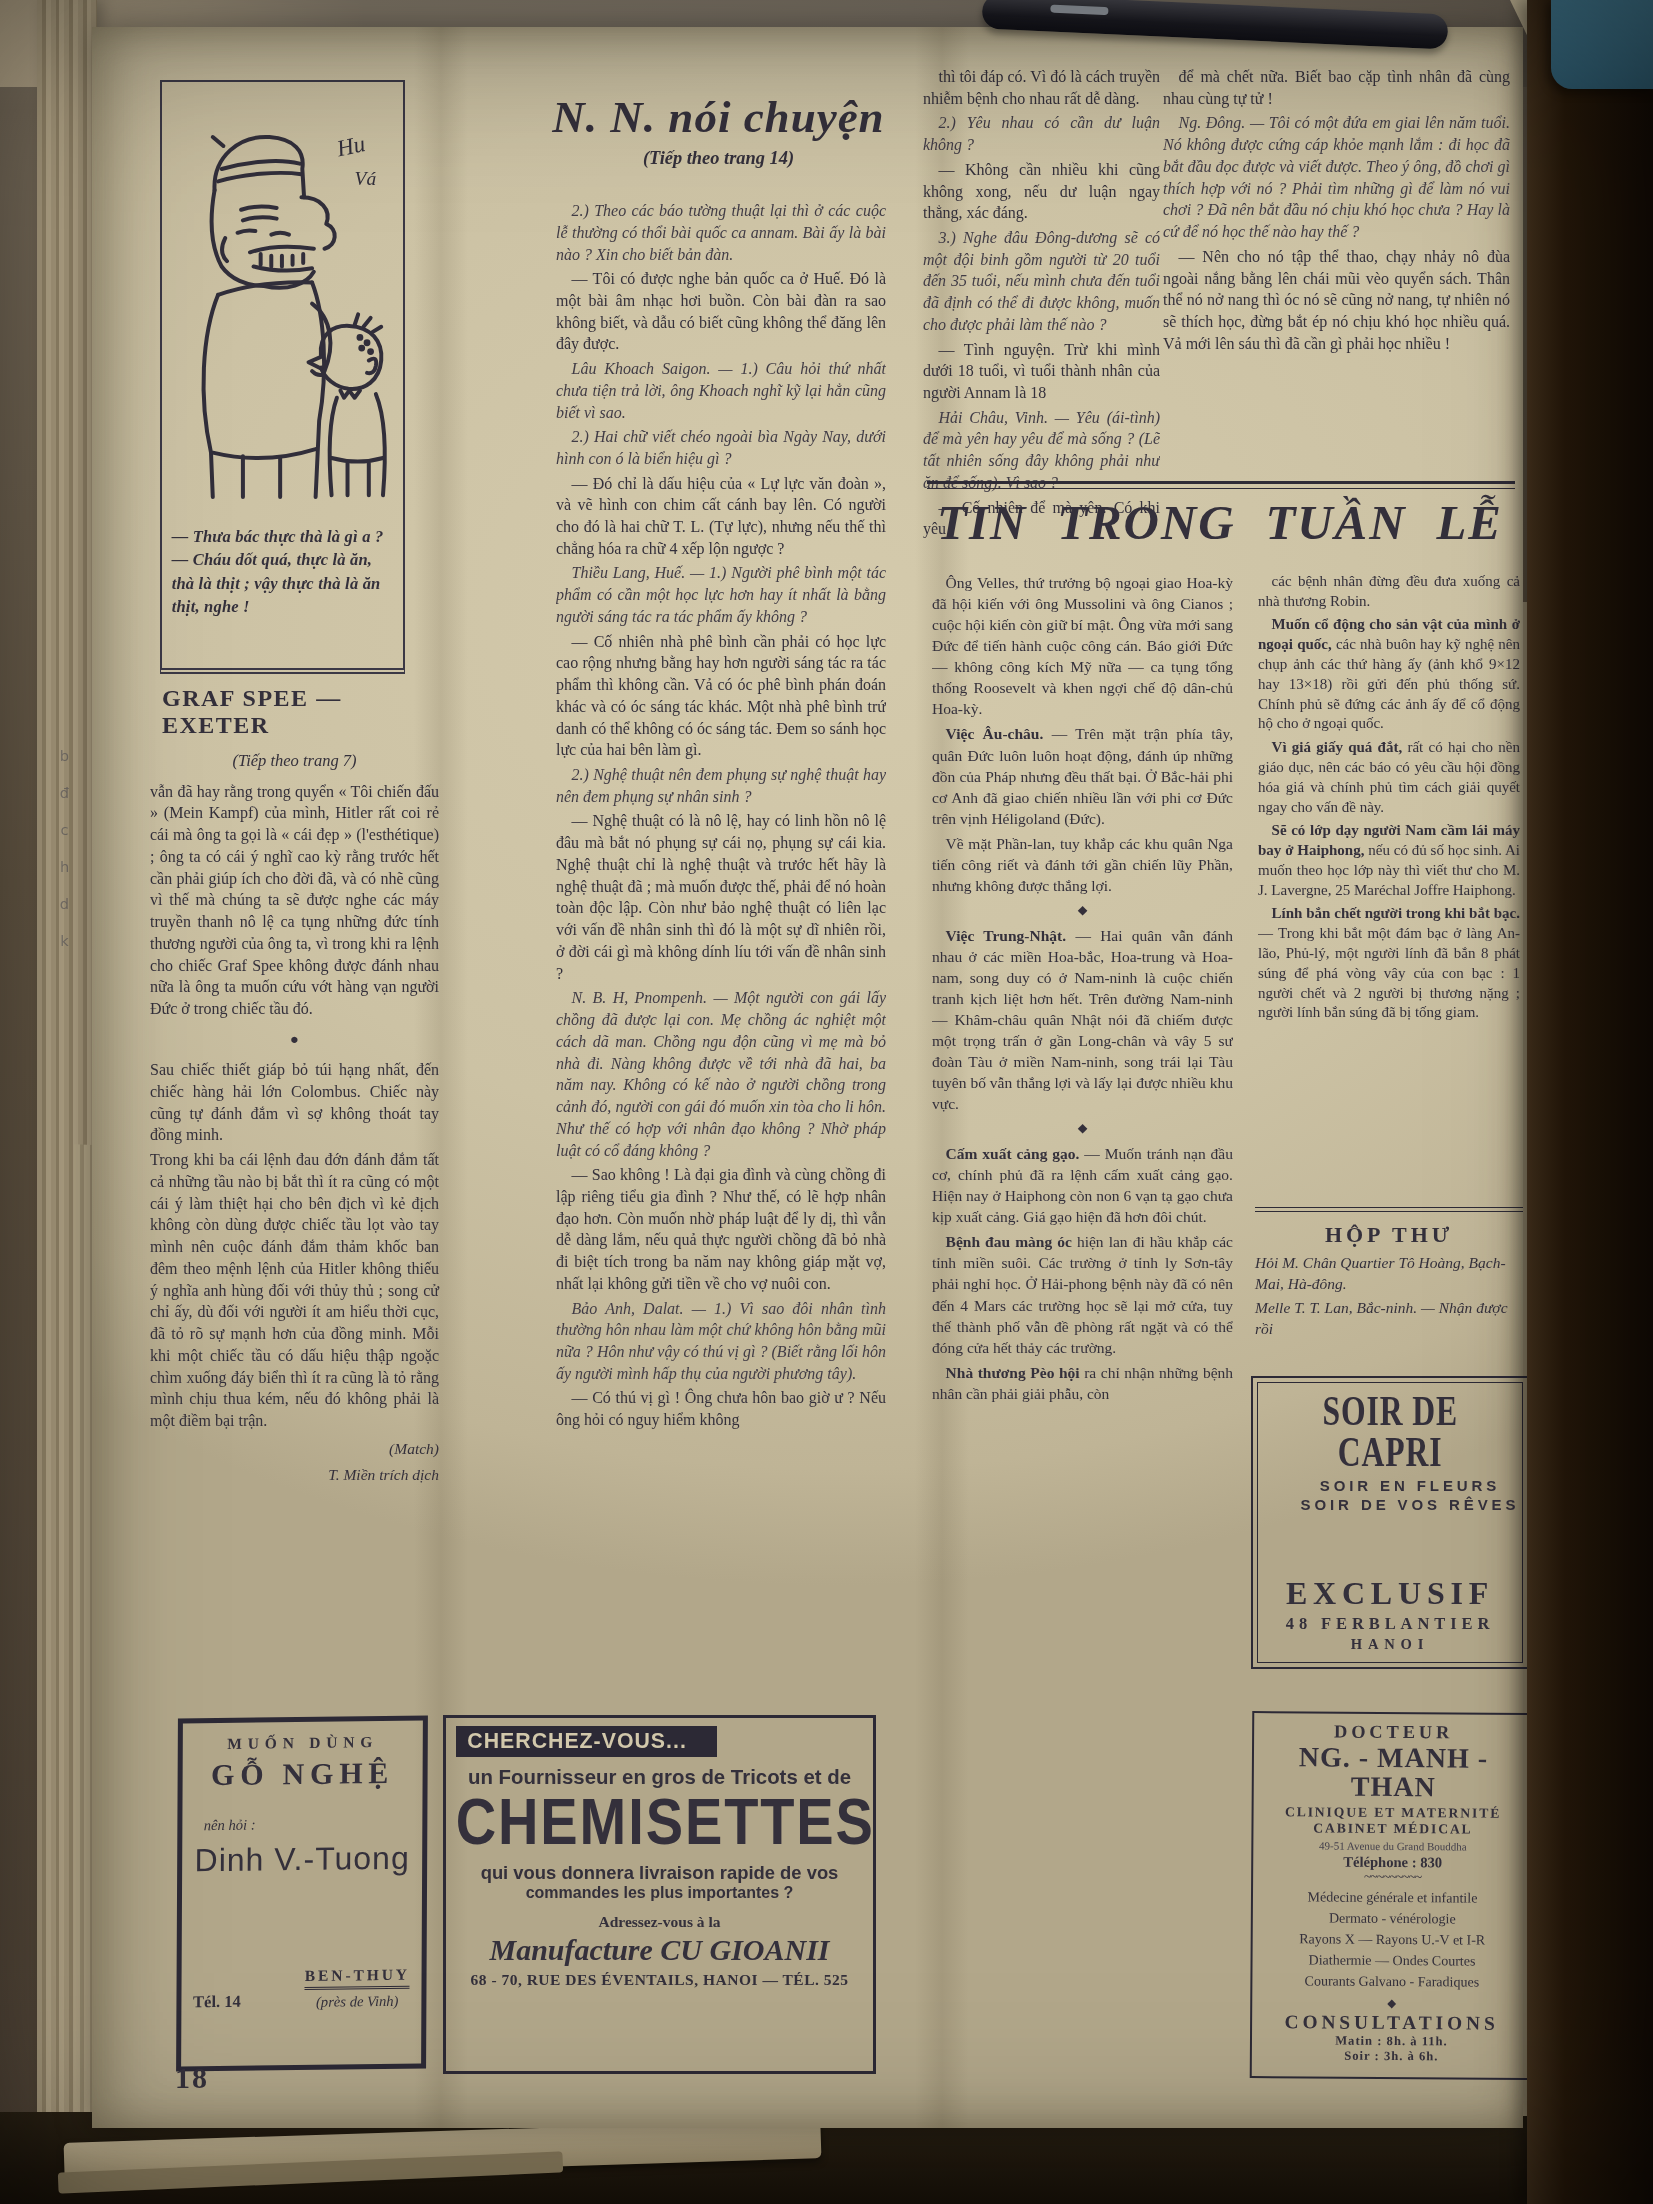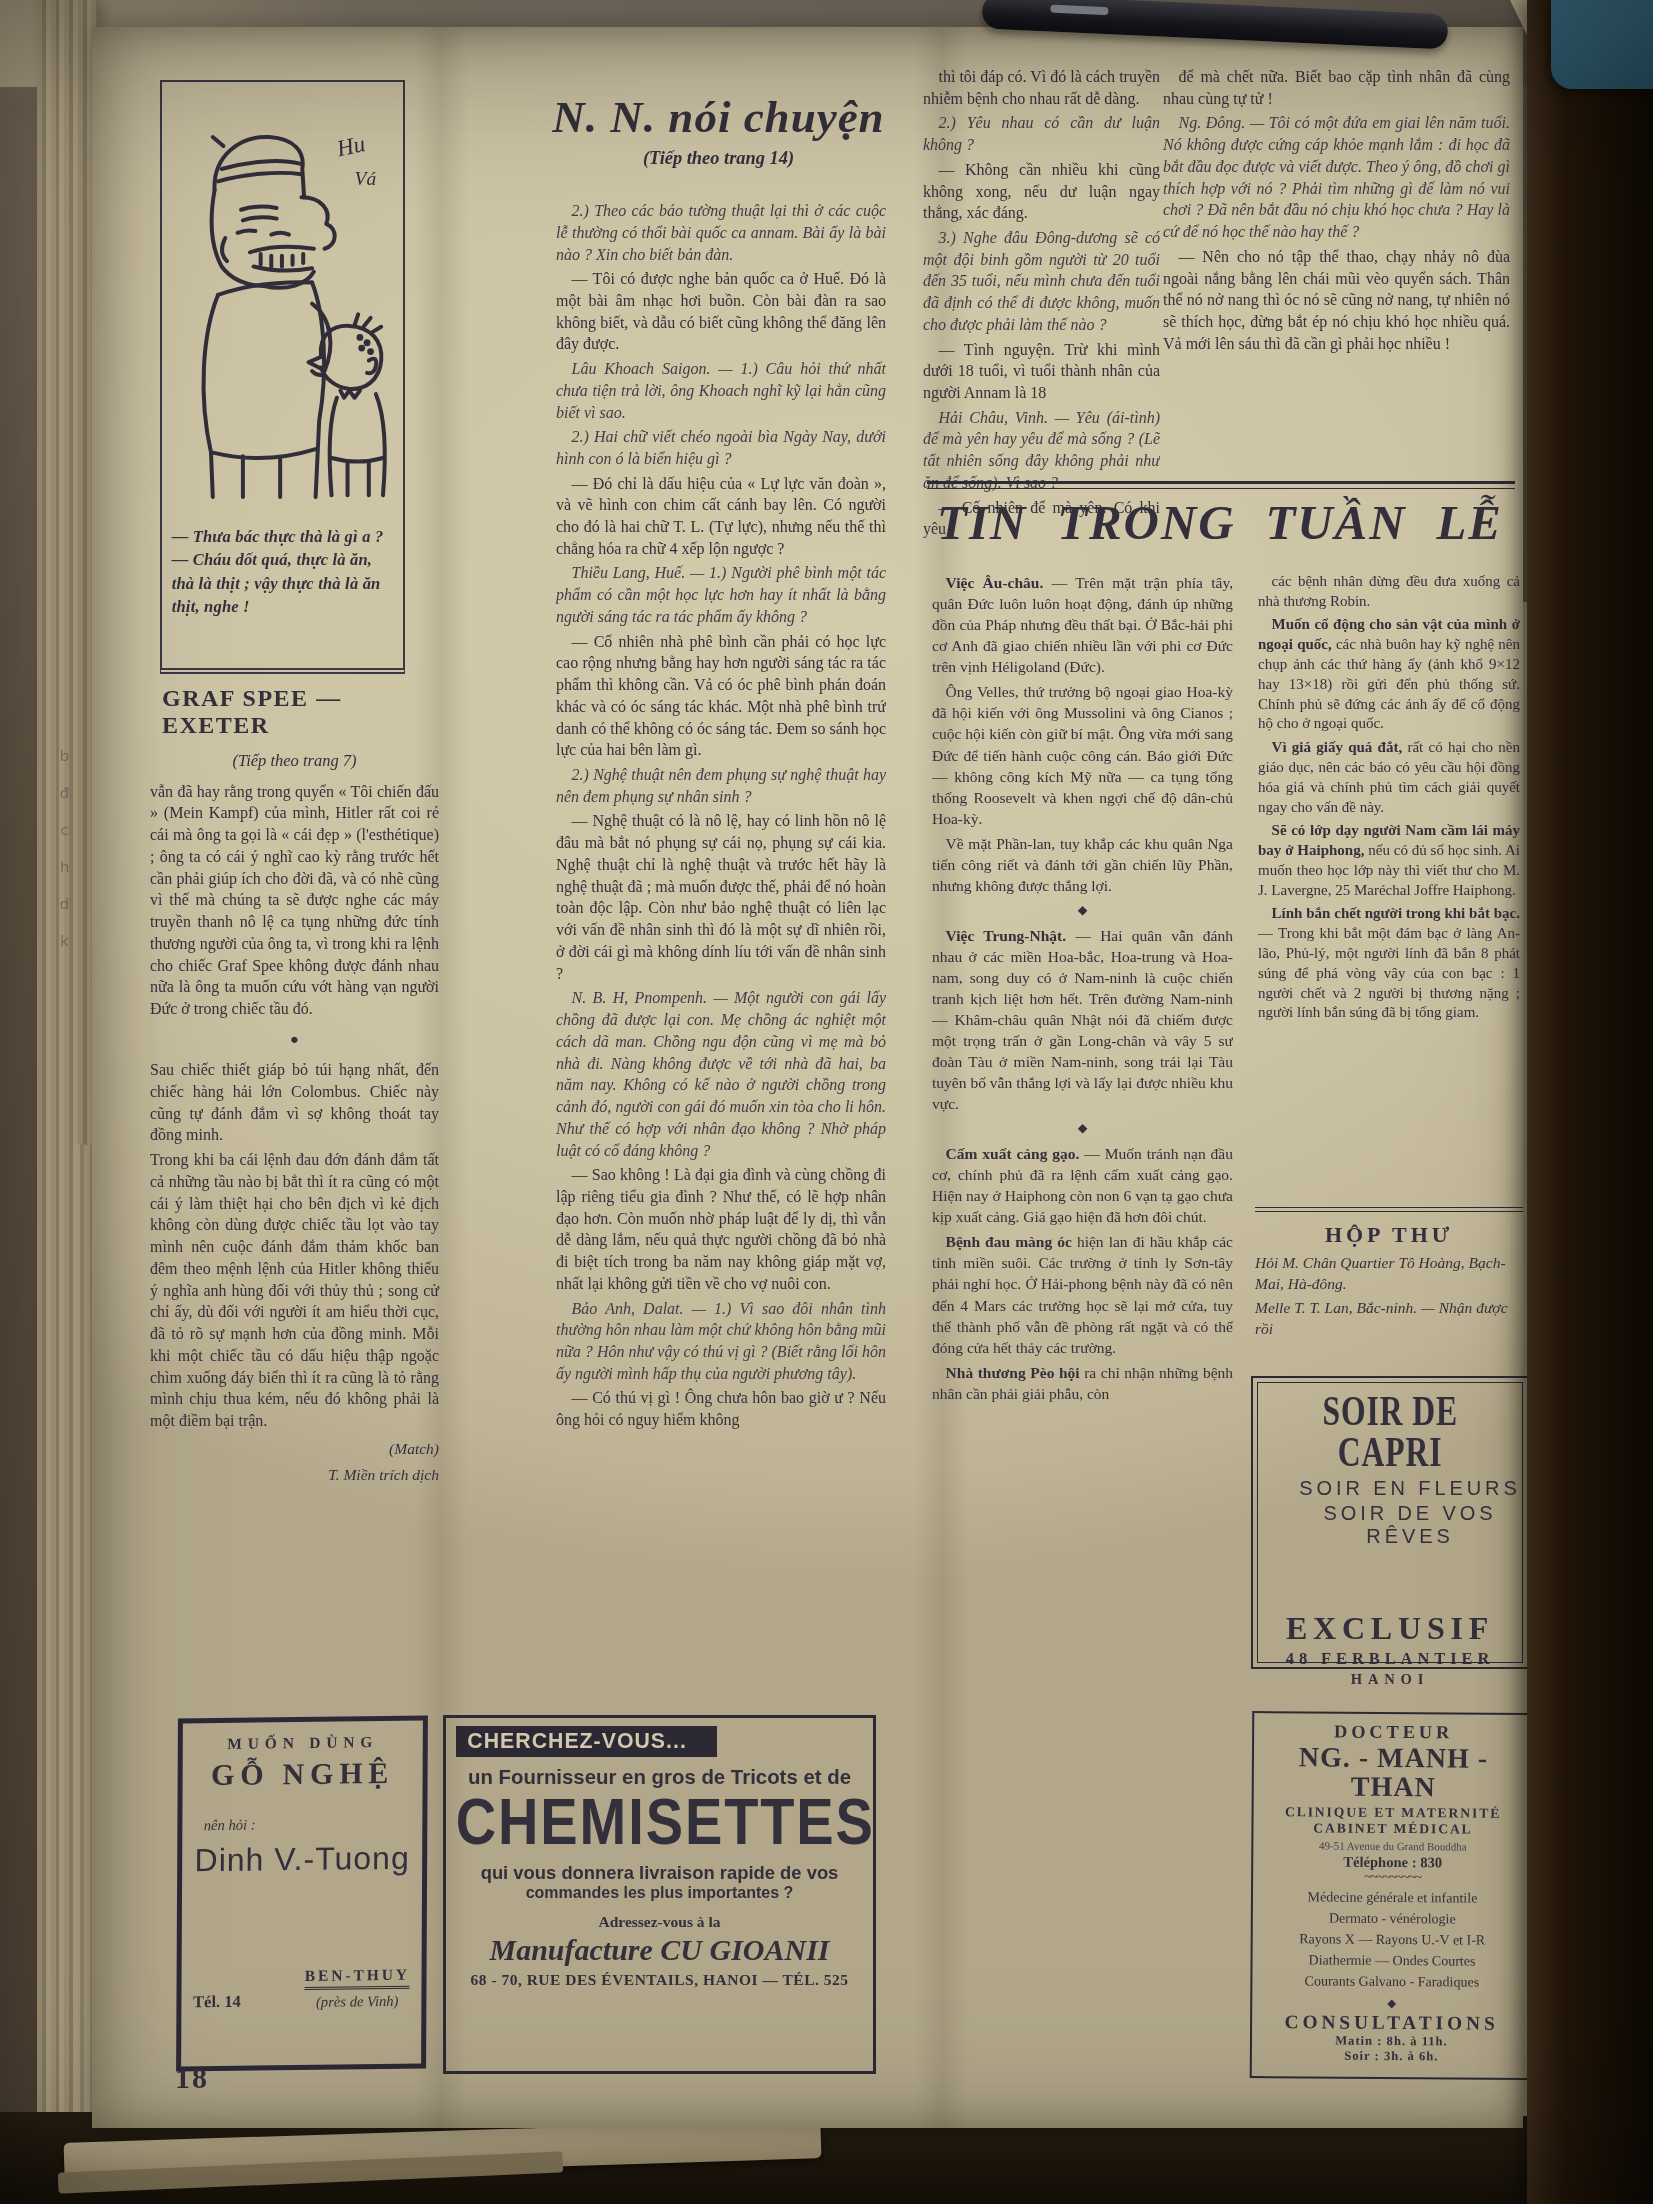--- a/index.html
+++ b/index.html
@@ -86,21 +86,21 @@
   
   .hopthu{position:absolute;left:1163px;top:1180px;width:268px;}
   .hopthu .rule{border-top:1.9px solid #2e2b36;border-bottom:1px solid #2e2b36;height:4.9px;margin-bottom:9.7px;}
   .hopthu h3{margin:0 0 5.8px;text-align:center;font-size:22px;letter-spacing:3.9px;font-weight:700;}
   .hopthu p{font-size:15.5px;line-height:1.35;font-style:italic;}
 
   
   .ad{position:absolute;border:2.9px solid #2c2935;text-align:center;}
   .capri{left:1159px;top:1349px;width:278px;height:293px;outline:1px solid #2c2935;outline-offset:-7.8px;padding:17.5px 5.8px 9.7px;}
   .capri .t{font-weight:700;font-size:36px;letter-spacing:1px;transform:scaleX(.88) scaleY(1.15);line-height:1;}
-  .capri .s{font-family:"Liberation Sans",sans-serif;font-weight:400;font-size:20px;letter-spacing:3.9px;margin-top:9.7px;margin-left:40px;}
+  .capri .s{font-family:"Liberation Sans",sans-serif;font-weight:700;font-size:15px;letter-spacing:3.9px;margin-top:9.7px;margin-left:40px;}
   .capri .ex{font-weight:700;font-size:32px;letter-spacing:5.8px;margin-top:62px;}
   .capri .ad1{font-weight:700;font-size:16.5px;letter-spacing:4.9px;margin-top:1.9px;}
   .capri .ad2{font-weight:700;font-size:14.6px;letter-spacing:5.8px;margin-top:1.9px;}
 
   .wood{left:85px;top:1690px;width:250px;height:353px;border-width:5.8px;transform:rotate(-.7deg) skewX(-1deg);padding:11.6px 7.8px;}
   .wood .l1{font-weight:700;font-size:15.5px;letter-spacing:5.8px;}
   .wood .l2{font-weight:700;font-size:30px;letter-spacing:5.8px;margin-top:5.8px;}
   .wood .ask{font-style:italic;font-size:14.6px;text-align:left;margin:25px 0 7.8px 13.6px;}
   .wood .person{font-family:"Liberation Sans",sans-serif;font-size:32px;letter-spacing:1px;}
   .wood .foot{display:flex;justify-content:space-between;align-items:flex-end;margin-top:89px;padding:0 3.9px;}
@@ -260,22 +260,22 @@
     <div class="nn-col nn-c4 just">
       <p>để mà chết nữa. Biết bao cặp tình nhân đã cùng nhau cùng tự tử !</p>
       <p class="q">Ng. Đông. — Tôi có một đứa em giai lên năm tuổi. Nó không được cứng cáp khỏe mạnh lắm : đi học đã bắt đầu đọc được và viết được. Theo ý ông, đồ chơi gì thích hợp với nó ? Phải tìm những gì để làm nó vui chơi ? Đã nên bắt đầu nó chịu khó học chưa ? Hay là cứ để nó học thế nào hay thế ?</p>
       <p>— Nên cho nó tập thể thao, chạy nhảy nô đùa ngoài nắng bằng lên chái mũi vèo quyển sách. Thân thể nó nở nang thì óc nó sẽ cũng nở nang, tự nhiên nó sẽ thích học, đừng bắt ép nó chịu khó học nhiều quá. Vả mới lên sáu thì đã cần gì phải học nhiều !</p>
     </div>
 
     <div class="tin-rule"></div>
     <div class="tin-title">TIN TRONG TUẦN LỄ</div>
 
     <div class="tin-col tin-a just">
+      <p><span>Ông Velles, thứ trưởng bộ ngoại giao Hoa-kỳ đã hội kiến với ông Mussolini và ông Cianos ; cuộc hội kiến còn giữ bí mật. Ông vừa mới sang Đức để tiến hành cuộc công cán. Báo giới Đức — không công kích Mỹ nữa — ca tụng tổng thống Roosevelt và khen ngợi chế độ dân-chủ Hoa-kỳ.</span></p>
       <p><b>Việc Âu-châu.</b> <span>— Trên mặt trận phía tây, quân Đức luôn luôn hoạt động, đánh úp những đồn của Pháp nhưng đều thất bại. Ở Bắc-hải phi cơ Anh đã giao chiến nhiều lần với phi cơ Đức trên vịnh Héligoland (Đức).</span></p>
-      <p><span>Ông Velles, thứ trưởng bộ ngoại giao Hoa-kỳ đã hội kiến với ông Mussolini và ông Cianos ; cuộc hội kiến còn giữ bí mật. Ông vừa mới sang Đức để tiến hành cuộc công cán. Báo giới Đức — không công kích Mỹ nữa — ca tụng tổng thống Roosevelt và khen ngợi chế độ dân-chủ Hoa-kỳ.</span></p>
       <p><span>Về mặt Phần-lan, tuy khắp các khu quân Nga tiến công riết và đánh tới gần chiến lũy Phần, nhưng không được thắng lợi.</span></p>
       <div class="diamond">◆</div>
       <p><b>Việc Trung-Nhật.</b> <span>— Hai quân vẫn đánh nhau ở các miền Hoa-bắc, Hoa-trung và Hoa-nam, song duy có ở Nam-ninh là cuộc chiến tranh kịch liệt hơn hết. Trên đường Nam-ninh — Khâm-châu quân Nhật nói đã chiếm được một trọng trấn ở gần Long-chân và vây 5 sư đoàn Tàu ở miền Nam-ninh, song trái lại Tàu tuyên bố vẫn thắng lợi và lấy lại được nhiều khu vực.</span></p>
       <div class="diamond">◆</div>
       <p><b>Cấm xuất cảng gạo.</b> <span>— Muốn tránh nạn đầu cơ, chính phủ đã ra lệnh cấm xuất cảng gạo. Hiện nay ở Haiphong còn non 6 vạn tạ gạo chưa kịp xuất cảng. Giá gạo hiện đã hơn đôi chút.</span></p>
       <p><b>Bệnh đau màng óc</b> <span>hiện lan đi hầu khắp các tỉnh miền suôi. Các trường ở tỉnh ly Sơn-tây phải nghỉ học. Ở Hải-phong bệnh này đã có nên đến 4 Mars các trường học sẽ lại mở cửa, tuy thế thành phố vẫn đề phòng rất ngặt và có thể đóng cửa hết thảy các trường.</span></p>
       <p><b>Nhà thương Pèo hội</b> <span>ra chỉ nhận những bệnh nhân cần phải giải phẫu, còn</span></p>
     </div>
 
     <div class="tin-col tin-b just">

